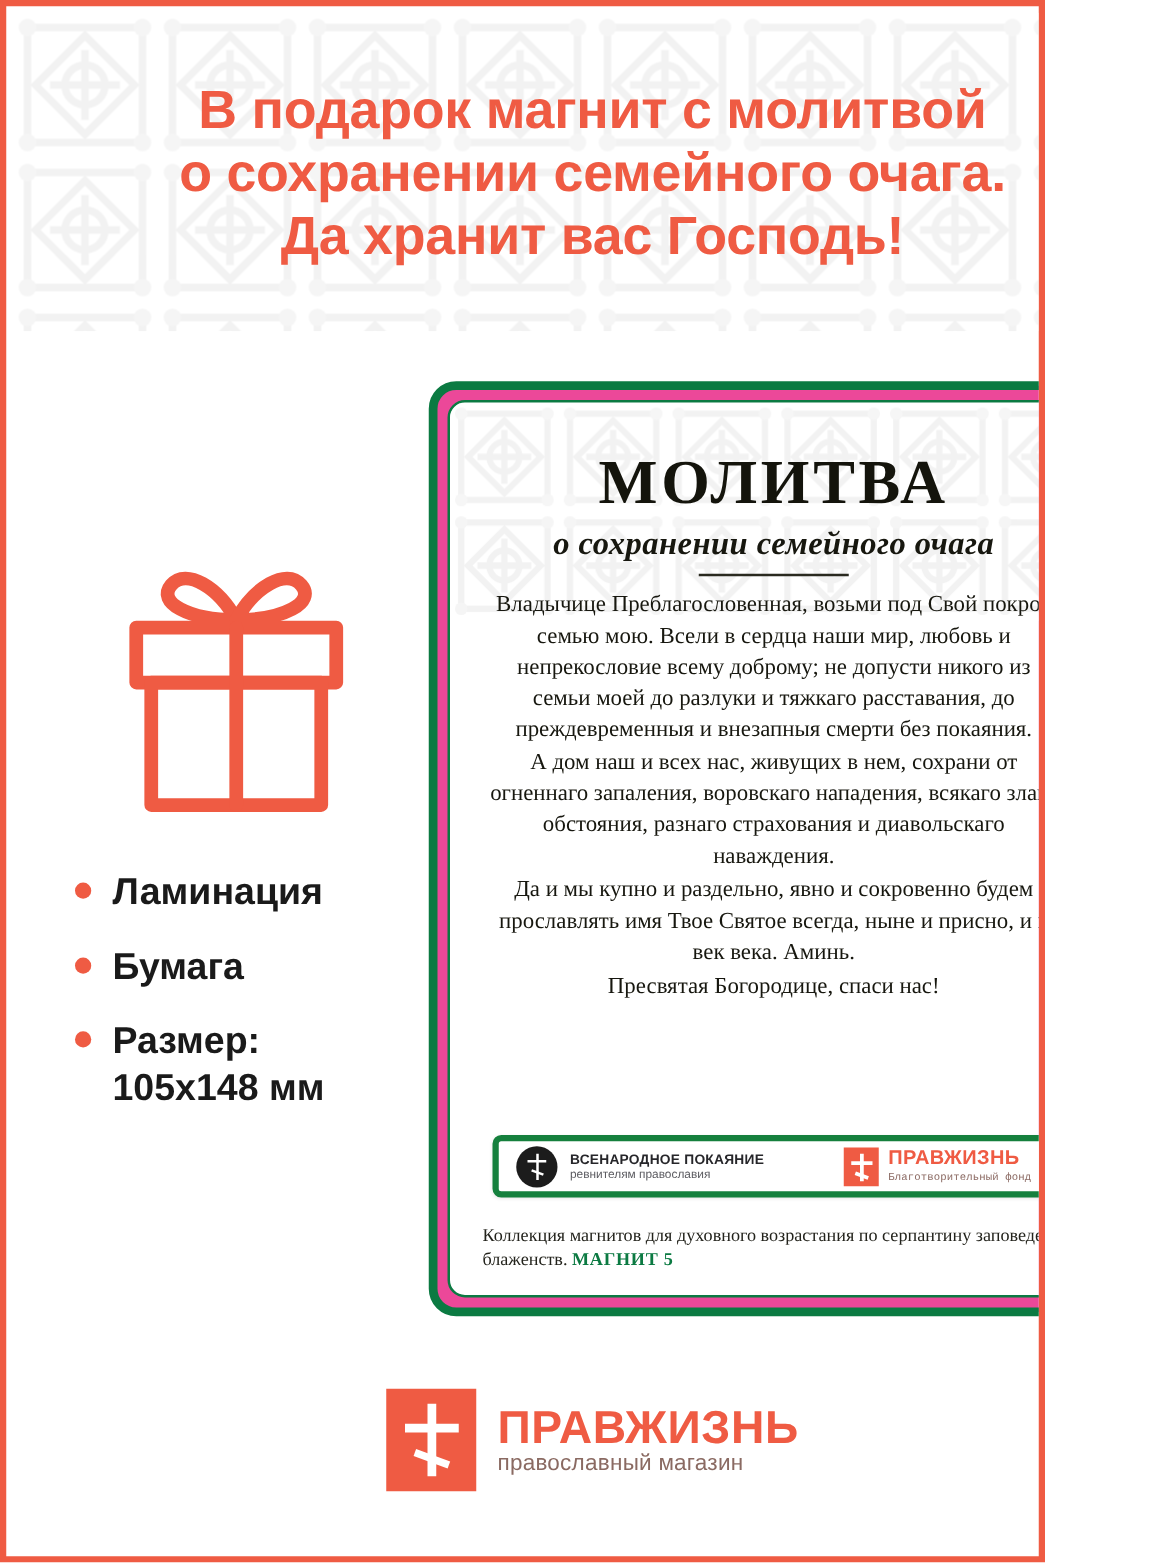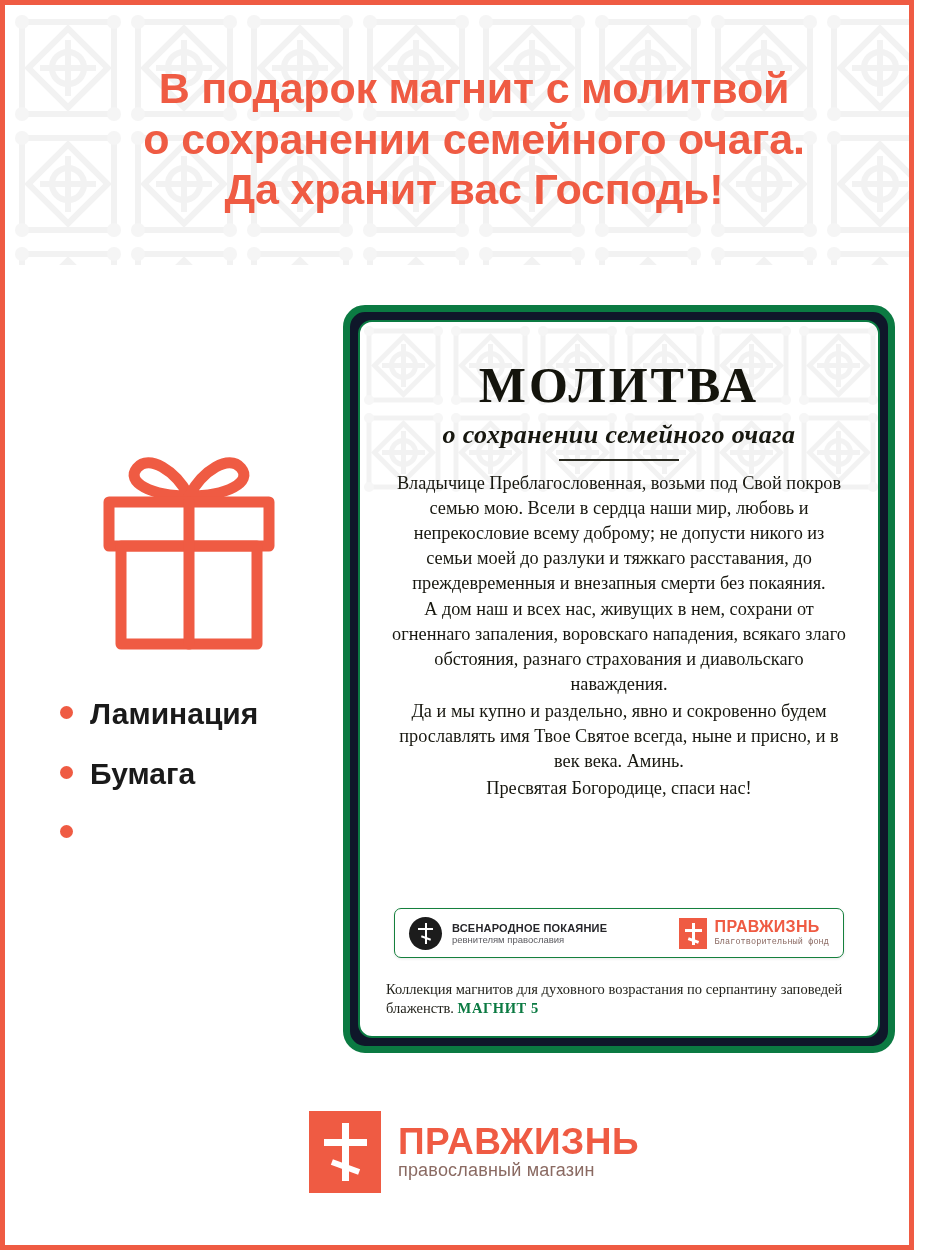--- a/index.html
+++ b/index.html
@@ -5,21 +5,21 @@
   html, body {
     margin: 0;
     padding: 0;
     background: #ffffff;
   }
   body {
     font-family: "Liberation Sans", sans-serif;
   }
   .page {
     position: relative;
-    width: 914px;
+    width: 836px;
     height: 1250px;
     background: #ffffff;
     box-sizing: border-box;
     border: 5px solid #ef5b43;
     overflow: hidden;
   }
 
   
   .ornament-band {
     position: absolute;
@@ -84,21 +84,21 @@
     line-height: 1.25;
   }
 
   
   .card {
     position: absolute;
     left: 338px;
     top: 300px;
     width: 552px;
     height: 748px;
-    background: #0f172a;
+    background: #ec4899;
     border: 7px solid #0b7a42;
     border-radius: 22px;
     box-sizing: border-box;
     overflow: hidden;
   }
   .card-inner {
     position: absolute;
     left: 8px;
     top: 8px;
     right: 8px;
@@ -156,21 +156,21 @@
   .prayer-body p { margin: 0 0 2px 0; }
 
   
   .partners {
     position: absolute;
     left: 34px;
     right: 34px;
     bottom: 78px;
     height: 50px;
     background: #ffffff;
-    border: 1px solid #15803d;
+    border: 5px solid #15803d;
     border-radius: 7px;
     box-shadow: 0 1px 3px rgba(0,0,0,0.09);
     display: flex;
     align-items: center;
     padding: 0 14px;
     box-sizing: border-box;
   }
   .partner-left {
     display: flex;
     align-items: center;
@@ -389,20 +389,22 @@
     <div class="feature">
       <div class="bullet"></div>
       <div class="feature-label">Ламинация</div>
     </div>
     <div class="feature">
       <div class="bullet"></div>
       <div class="feature-label">Бумага</div>
     </div>
     <div class="feature">
       <div class="bullet"></div>
+      <div class="feature-label" style="white-space: pre-line;">Размер:
+105x148 мм</div>
     </div>
   </div>
 
   <div class="card">
     <div class="card-inner">
 
       <div class="card-ornament">
         <svg width="520" height="175" viewBox="0 0 520 175" xmlns="http://www.w3.org/2000/svg">
           <defs>
             <pattern id="orn2" x="0" y="0" width="87" height="87" patternUnits="userSpaceOnUse">

